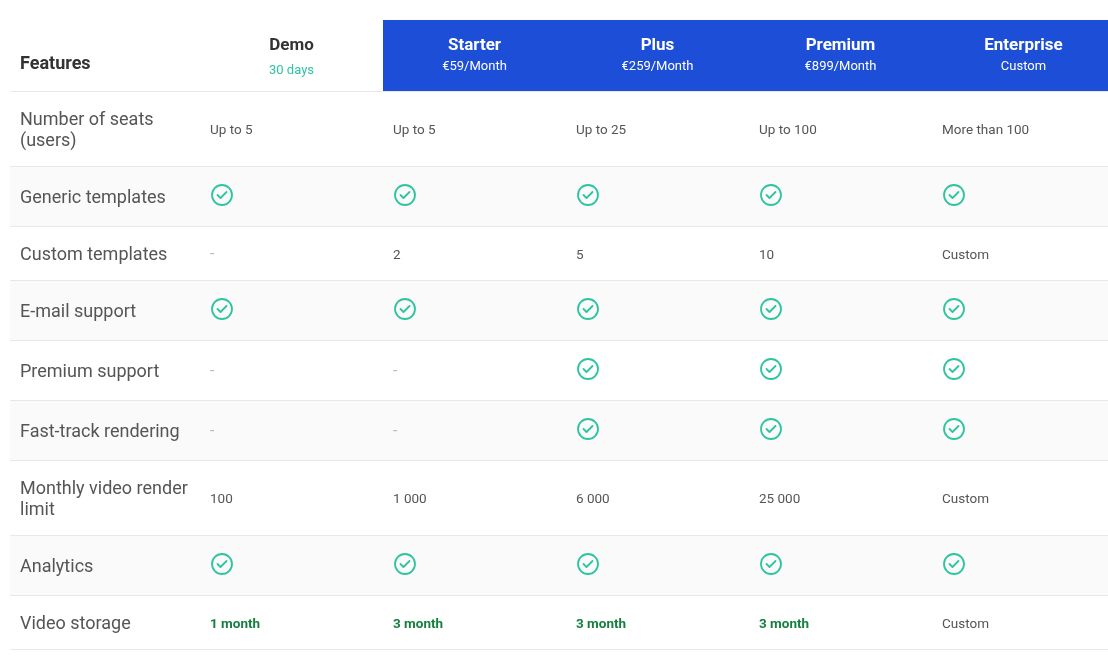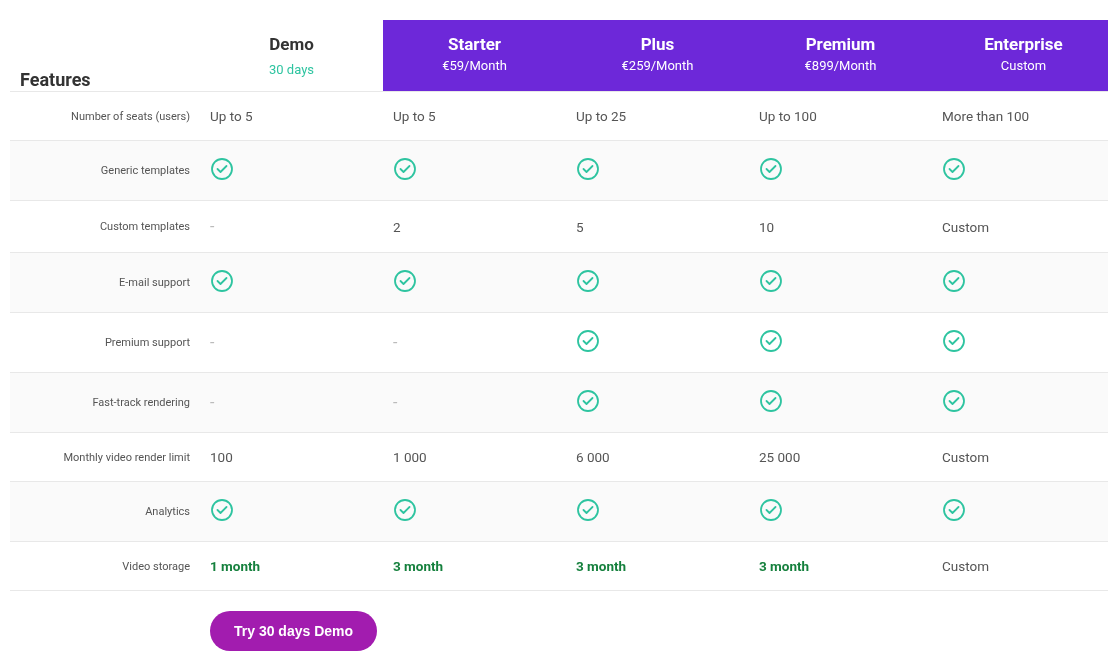--- a/index.html
+++ b/index.html
@@ -29,37 +29,37 @@
       text-align: center;
       vertical-align: top;
       border: none;
     }
     thead tr.header-row th.features-header {
       text-align: left;
       font-size: 18px;
       font-weight: 700;
       color: #333;
       vertical-align: bottom;
-      padding-bottom: 1px;
+      padding-bottom: 18px;
     }
     thead tr.header-row th.demo-header {
       font-size: 16px;
       font-weight: 700;
       color: #333;
       vertical-align: bottom;
     }
     .demo-days {
       font-size: 13px;
       font-weight: 400;
       color: #2ec4a0;
       display: block;
       margin-top: 8px;
     }
     thead tr.header-row th.green-header {
-      background: #6d28d9;
+      background: #1d4ed8;
       color: #fff;
     }
     thead tr.header-row th.green-header:first-of-type {
       border-radius: 0;
     }
     .plan-name {
       font-size: 17px;
       font-weight: 700;
       display: block;
     }
@@ -82,23 +82,23 @@
       background: #fff;
     }
     tbody td {
       padding: 16px 10px;
       text-align: left;
       vertical-align: middle;
       color: #555;
       font-size: 13.5px;
     }
     tbody td.feature-name {
-      text-align: right;
+      text-align: left;
       color: #555;
-      font-size: 11px;
+      font-size: 18px;
       padding-left: 10px;
     }
     .check-icon {
       display: inline-block;
       width: 24px;
       height: 24px;
     }
     .check-icon svg {
       width: 24px;
       height: 24px;

